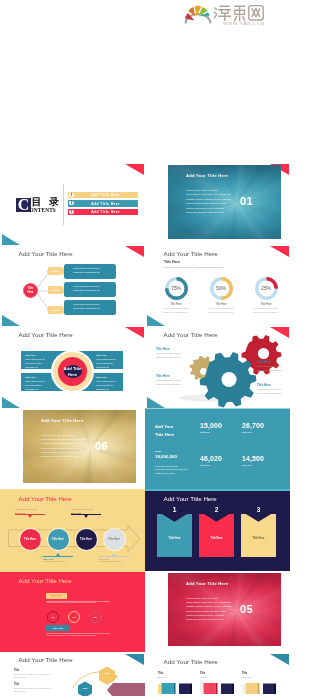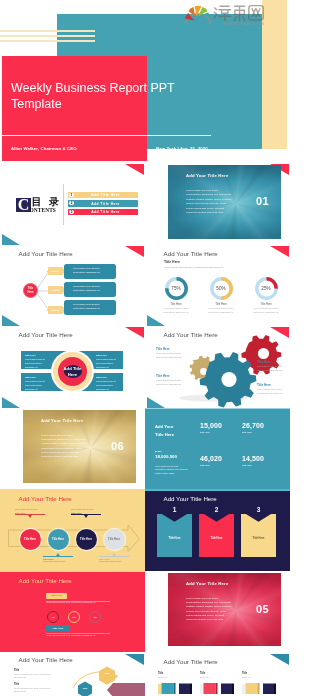--- a/index.html
+++ b/index.html
@@ -62,21 +62,21 @@
          rgba(0,0,0,.00) 172deg,       rgba(0,0,0,.08) 186deg,      rgba(0,0,0,.00) 200deg,
          rgba(255,255,255,.00) 212deg, rgba(255,255,255,.07) 224deg,rgba(255,255,255,.00) 238deg,
          rgba(0,0,0,.00) 252deg,       rgba(0,0,0,.06) 264deg,      rgba(0,0,0,.00) 278deg,
          rgba(255,255,255,.00) 292deg, rgba(255,255,255,.07) 304deg,rgba(255,255,255,.00) 316deg,
          rgba(0,0,0,.00) 328deg,       rgba(0,0,0,.05) 340deg,      rgba(0,0,0,.00) 354deg,
          rgba(255,255,255,.00) 360deg),
        linear-gradient(to bottom, rgba(0,0,0,.12) 0%, rgba(0,0,0,0) 22%, rgba(0,0,0,0) 74%, rgba(0,0,0,.07) 100%);}
   .sec-t{position:absolute;left:18px;top:8px;color:#fff;font-size:4.2px;font-weight:bold;letter-spacing:.2px;}
   .sec-b{position:absolute;left:18px;top:24px;width:46px;color:rgba(255,255,255,.93);font-size:2.5px;
          line-height:1.75;letter-spacing:.05px;}
-  .sec-n{position:absolute;left:88px;top:30px;color:#fff;font-size:11px;font-weight:bold;letter-spacing:.4px;}
+  .sec-n{position:absolute;left:72px;top:30px;color:#fff;font-size:11px;font-weight:bold;letter-spacing:.4px;}
 
   
   .tree-lines{position:absolute;left:0;top:0;}
   .tree-hub{position:absolute;left:23px;top:38.5px;width:15px;height:15px;border-radius:50%;
             background:#F02B49;border:1.2px solid #F25C72;box-sizing:border-box;
             color:#fff;font-size:2.6px;font-weight:bold;text-align:center;
             line-height:1.35;display:flex;align-items:center;justify-content:center;}
   .tree-hub span{display:block;width:10px;}
   .tree-tag{position:absolute;left:48px;width:18px;height:8px;background:#F8D389;
             clip-path:polygon(0 0,80% 0,100% 50%,80% 100%,0 100%);
@@ -181,34 +181,20 @@
   
   .bk-col{position:absolute;top:20px;width:42px;}
   .bk-col b{display:block;font-size:2.6px;font-weight:bold;color:#3a3a3a;}
   .bk-col span{display:block;font-size:2.2px;color:#9a9a9a;margin-top:.5px;margin-bottom:2.5px;}
 </style>
 </head>
 <body>
 
 <div class="page">
 
-  <div class="cover">
-    <div class="cv-teal"></div>
-    <div class="cv-cream"></div>
-    <div class="cv-lines">
-        <i></i>
-        <i></i>
-        <i></i>
-      </div>
-    <div class="cv-red"></div>
-    <div class="cv-title">Weekly Business Report PPT Template</div>
-    <div class="cv-rule"></div>
-    <div class="cv-author">Allan Walker, Chairman  &amp; CEO</div>
-    <div class="cv-meta">New York  |  Apr. 25, 2020</div>
-  </div>
   <div class="cv-tri"></div>
 
   <div class="slide" style="top:163px">
     <div class="dec-tr"></div>
     <div class="dec-bl"></div>
     <div class="ct-box">
       <span>C</span>
     </div>
     <div class="ct-cn">目  录</div>
     <div class="ct-en">ONTENTS</div>

